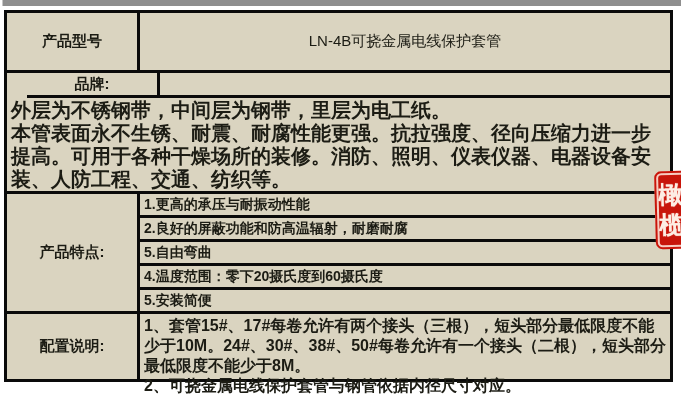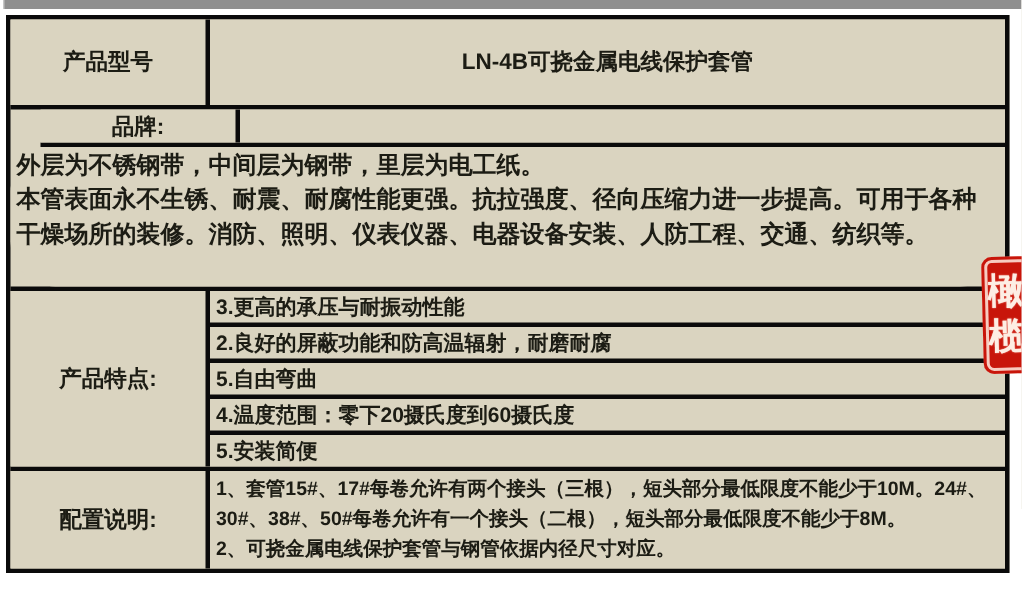--- a/index.html
+++ b/index.html
@@ -30,43 +30,43 @@
     border-right: 3px solid #0a0a0a;
     display: flex; align-items: center; justify-content: center;
     font-weight: bold; font-size: 15px;
     text-align: center;
     background: #dad4c0;
   }
   .value-cell { flex: 1; background: #dad4c0; min-width: 0; }
   .row-model { height: 60px; }
   .row-model .value-cell {
     display: flex; align-items: center; justify-content: center;
-    font-weight: bold; font-size: 15px;
+    font-weight: normal; font-size: 15px;
   }
   .row-brand { height: 25px; margin-left: 20px; }
   .row-structure { height: 96px; }
   .row-structure .value-cell {
     padding: 1px 4px 0 4px;
-    font-weight: bold; font-size: 16px; line-height: 23px; border-radius: 30px;
+    font-weight: bold; font-size: 20px; line-height: 23px;
   }
   .row-features { height: 120px; }
   .row-features .value-cell { display: flex; flex-direction: column; }
   .feature-item {
     flex: 1;
     border-bottom: 3px solid #0a0a0a;
     display: flex; align-items: center;
     padding-left: 4px;
     font-weight: bold; font-size: 14px;
     white-space: nowrap; overflow: hidden;
   }
   .feature-item:last-child { border-bottom: none; text-align: right; }
   .row-config { height: 65px; }
   .row-config .value-cell {
     padding: 2px 4px 0 4px;
-    font-weight: bold; font-size: 13px; line-height: 20px;
+    font-weight: bold; font-size: 16px; line-height: 20px;
   }
   .stamp {
     position: absolute; left: 655px; top: 171px;
     width: 36px; height: 78px;
     background: #c8150a;
     border-radius: 7px;
     box-shadow: inset 0 0 0 2px #c8150a, inset 0 0 0 4px rgba(255,235,225,0.85);
     display: flex; flex-direction: column;
     align-items: flex-start; justify-content: center;
     transform: rotate(-1.5deg);
@@ -96,21 +96,21 @@
   <div class="trow row-structure">
     <div class="value-cell">
       <span>外层为不锈钢带，中间层为钢带，里层为电工纸。</span><br>
       <span>本管表面永不生锈、耐震、耐腐性能更强。抗拉强度、径向压缩力进一步提高。可用于各种干燥场所的装修。消防、照明、仪表仪器、电器设备安装、人防工程、交通、纺织等。</span>
     </div>
   </div>
 
   <div class="trow row-features">
     <div class="label-cell">产品特点:</div>
     <div class="value-cell">
-      <div class="feature-item">3.更高的承压与耐振动性能</div>
+      <div class="feature-item">1.更高的承压与耐振动性能</div>
       <div class="feature-item">2.良好的屏蔽功能和防高温辐射，耐磨耐腐</div>
       <div class="feature-item">5.自由弯曲</div>
       <div class="feature-item">4.温度范围：零下20摄氏度到60摄氏度</div>
       <div class="feature-item">5.安装简便</div>
     </div>
   </div>
 
   <div class="trow row-config">
     <div class="label-cell">配置说明:</div>
     <div class="value-cell">

